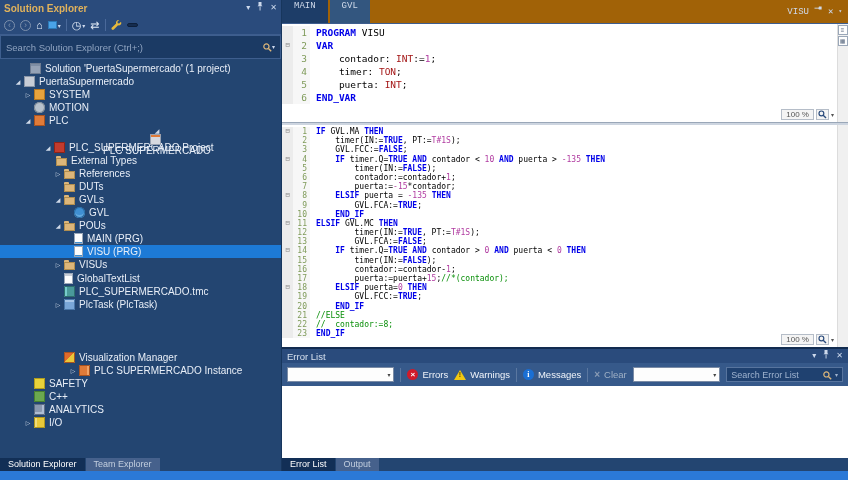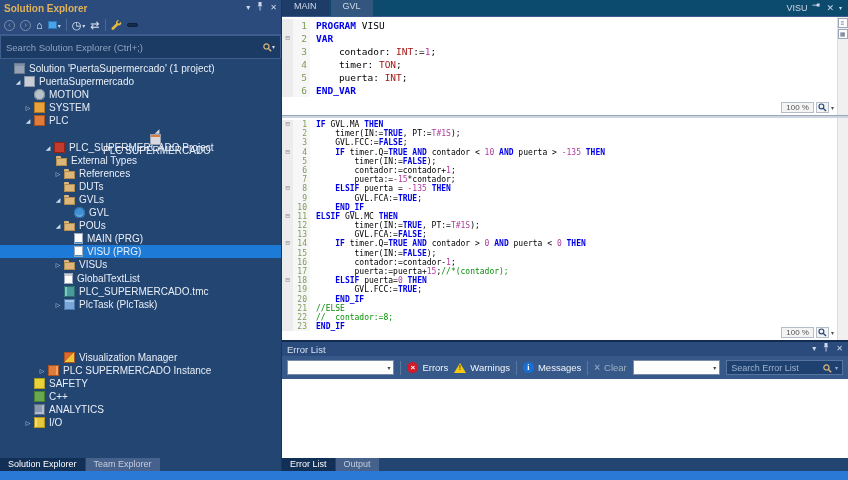--- a/index.html
+++ b/index.html
@@ -47,21 +47,21 @@
   .icon-safety { background:#e8d23a; box-shadow:inset 0 0 0 1px #b09c1e; }
   .icon-cpp { background:#6aa84f; box-shadow:inset 0 0 0 1px #478030; }
   .icon-analytics { background:#8a98b0; box-shadow:inset 0 0 0 1px #5e6c84, inset -3px -3px 0 #aebdd4; }
   .icon-io { background:#e8c83a; box-shadow:inset 0 0 0 1px #b0961e, inset 3px 0 0 #f0dc7a; }
   .bottom-tabs { height:13px; flex:none; display:flex; background:#234571; align-items:stretch; }
   .btab { font-size:9px; padding:1px 8px 0 8px; color:#c2cede; background:#46618c; margin-right:1px; white-space:nowrap; }
   .btab.active { background:#122f56; color:#ffffff; }
 
   
   .right { position:absolute; left:282px; top:0; width:566px; height:471px; display:flex; flex-direction:column; background:#122c50; }
-  .tabbar { height:16px; flex:none; background:#0c4a6e; display:flex; align-items:stretch; font-size:9px; }
+  .tabbar { height:23px; flex:none; background:#a16207; display:flex; align-items:stretch; font-size:9px;font-family:Liberation Mono, monospace; }
   .dtab { padding:1px 12px 0 12px; color:#cfd9ea; white-space:nowrap; }
   .dtab.main { background:#1d3d68; }
   .dtab.gvl { background:#33567f; margin-left:2px; }
   .tab-spacer { flex:1; }
   .active-doc { display:flex; align-items:center; gap:5px; padding:0 6px; color:#cfd9ea; }
   .active-doc .doc-label { font-size:9px; }
 
   .decl-pane { height:99px; flex:none; background:#ffffff; position:relative; display:flex; flex-direction:column; border-top:1px solid #3d5d8e; }
   .impl-pane { height:222px; flex:none; background:#ffffff; position:relative; display:flex; flex-direction:column; }
   .pane-divider { height:3px; flex:none; background:#cdd5e0; border-top:1px solid #9aa7b8; }
@@ -160,39 +160,39 @@
       </div>
     <div class="se-search">
       <span class="se-search-text">Search Solution Explorer (Ctrl+;)</span>
       <span><svg width="9" height="9" viewBox="0 0 9 9">
             <circle cx="3.4" cy="3.4" r="2.6" fill="none" stroke="#dcb67a" stroke-width="1.2"></circle>
             <line x1="5.4" y1="5.4" x2="8.2" y2="8.2" stroke="#dcb67a" stroke-width="1.4"></line>
           </svg></span>
       <span class="wc" style="font-size:6px;">▾</span>
     </div>
     <div class="se-tree">
-        <div class="tree-row" style="padding-left: 3px;">
+        <div class="tree-row" style="padding-left: 19px;">
           <span class="expander"></span>
           <span class="tree-icon icon-solution"></span>
           <span class="tree-label">Solution 'PuertaSupermercado' (1 project)</span>
         </div>
         <div class="tree-row" style="padding-left: 13px;">
           <span class="expander">◢</span>
           <span class="tree-icon icon-project"></span>
           <span class="tree-label">PuertaSupermercado</span>
         </div>
         <div class="tree-row" style="padding-left: 23px;">
-          <span class="expander"></span>
-          <span class="tree-icon icon-motion"></span>
-          <span class="tree-label">MOTION</span>
-        </div>
-        <div class="tree-row" style="padding-left: 23px;">
           <span class="expander">▷</span>
           <span class="tree-icon icon-system"></span>
           <span class="tree-label">SYSTEM</span>
+        </div>
+        <div class="tree-row" style="padding-left: 23px;">
+          <span class="expander"></span>
+          <span class="tree-icon icon-motion"></span>
+          <span class="tree-label">MOTION</span>
         </div>
         <div class="tree-row" style="padding-left: 23px;">
           <span class="expander">◢</span>
           <span class="tree-icon icon-plc"></span>
           <span class="tree-label">PLC</span>
         </div>
         <div class="tree-row" style="padding-left: 33px; flex-direction: column;">
           <span class="expander">◢</span>
           <span class="tree-icon icon-plc-node"></span>
           <span class="tree-label">PLC SUPERMERCADO</span>
@@ -260,21 +260,21 @@
         <div class="tree-row" style="padding-left: 53px;">
           <span class="expander">▷</span>
           <span class="tree-icon icon-task"></span>
           <span class="tree-label">PlcTask (PlcTask)</span>
         </div>
         <div class="tree-row" style="padding-left: 53px; margin-top: 40px;">
           <span class="expander"></span>
           <span class="tree-icon icon-visu-mgr"></span>
           <span class="tree-label">Visualization Manager</span>
         </div>
-        <div class="tree-row" style="padding-left: 37px;">
+        <div class="tree-row" style="padding-left: 68px;">
           <span class="expander">▷</span>
           <span class="tree-icon icon-instance"></span>
           <span class="tree-label">PLC SUPERMERCADO Instance</span>
         </div>
         <div class="tree-row" style="padding-left: 23px;">
           <span class="expander"></span>
           <span class="tree-icon icon-safety"></span>
           <span class="tree-label">SAFETY</span>
         </div>
         <div class="tree-row" style="padding-left: 23px;">

